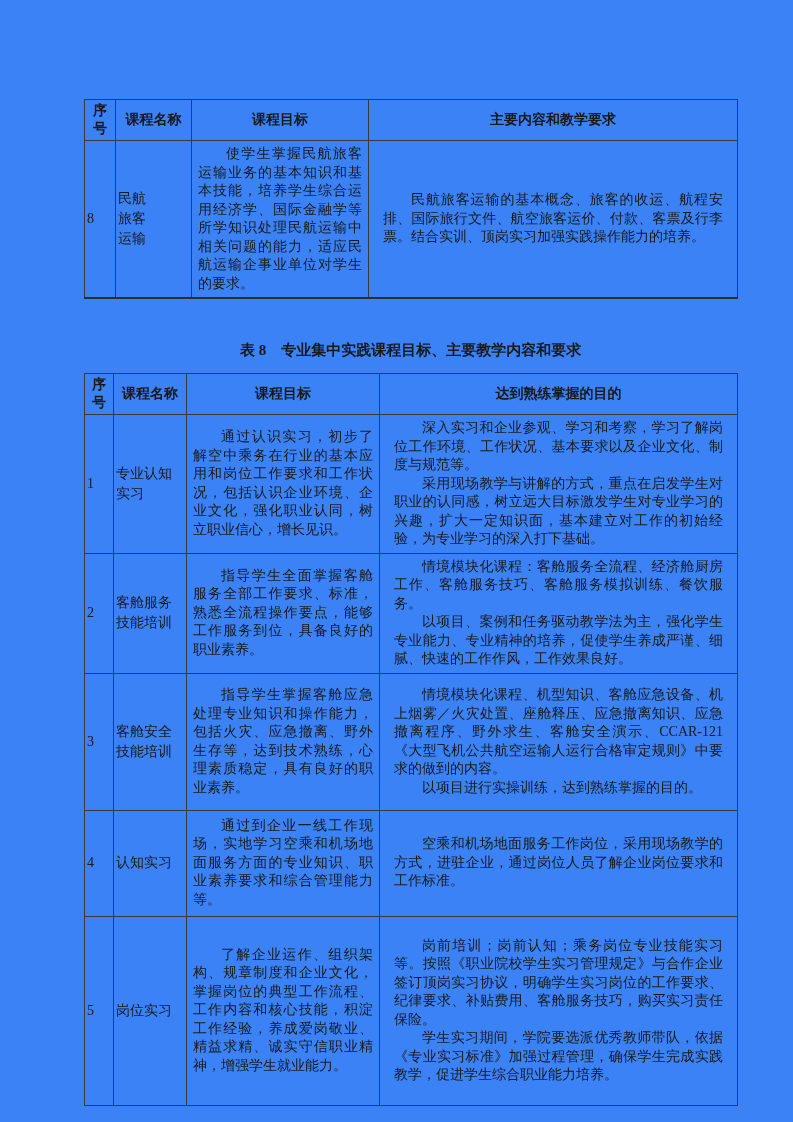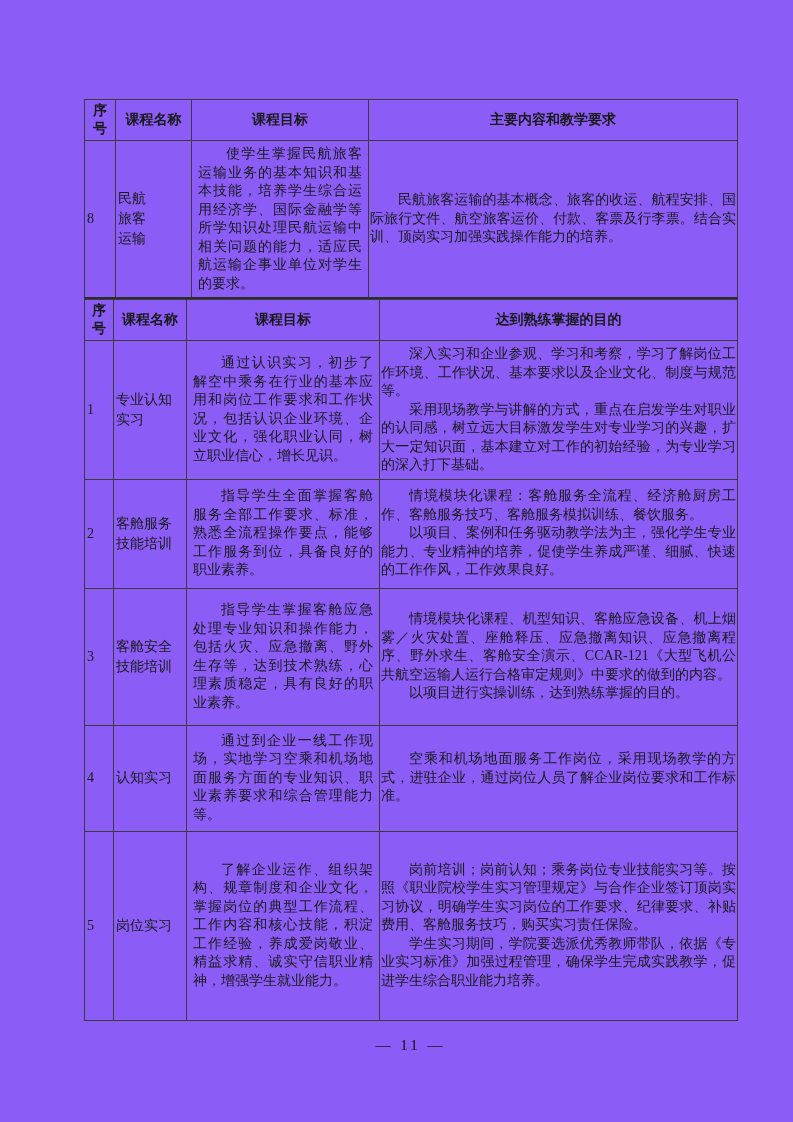--- a/index.html
+++ b/index.html
@@ -1,20 +1,20 @@
 <!DOCTYPE html>
 <html><head>
 <meta charset="utf-8">
 <style>
   * { margin:0; padding:0; box-sizing:border-box; }
   html,body { background:#ffffff; }
   .page {
     position:relative;
     width:793px; height:1122px;
-    background:#8b5cf6;
+    background:#3b82f6;
     color:#1a1a1a;
     font-family:"Liberation Serif","DejaVu Serif",serif;
     overflow:hidden;
   }
   .content { position:absolute; left:84px; top:99px; width:653px; }
   table {
     border-collapse:collapse;
     table-layout:fixed;
     width:653px;
     font-size:14px;
@@ -25,21 +25,21 @@
     font-weight:bold;
     text-align:center;
     height:27px;
     padding:2px;
     font-size:14px;
     line-height:18px;
   }
   td { vertical-align:middle; line-height:18.5px; }
   .c-no, .c-name { padding:2px; line-height:20px; }
   .c-obj { padding:4px 6px;margin-left:20px; }
-  .c-cont { padding:4px 1px; }
+  .c-cont { padding:4px 14px; }
   .c-obj p, .c-cont p {
     margin:0;
     text-indent:2em;
     text-align:justify;
   }
   .caption {
     margin:40px 0 12px 0;
     text-align:center;
     font-weight:bold;
     font-size:15px;
@@ -81,20 +81,21 @@
     <td class="c-obj">
               <p>使学生掌握民航旅客运输业务的基本知识和基本技能，培养学生综合运用经济学、国际金融学等所学知识处理民航运输中相关问题的能力，适应民航运输企事业单位对学生的要求。</p>
             </td>
     <td class="c-cont">
               <p>民航旅客运输的基本概念、旅客的收运、航程安排、国际旅行文件、航空旅客运价、付款、客票及行李票。结合实训、顶岗实习加强实践操作能力的培养。</p>
             </td>
   </tr>
         </tbody>
     </table>
 
+    <div class="caption">表 8　专业集中实践课程目标、主要教学内容和要求</div>
 
     <table class="t2">
       <colgroup>
         <col style="width:29px">
           <col style="width:73px">
           <col style="width:193px">
           <col style="width:358px">
       </colgroup>
       <thead>
         <tr>

